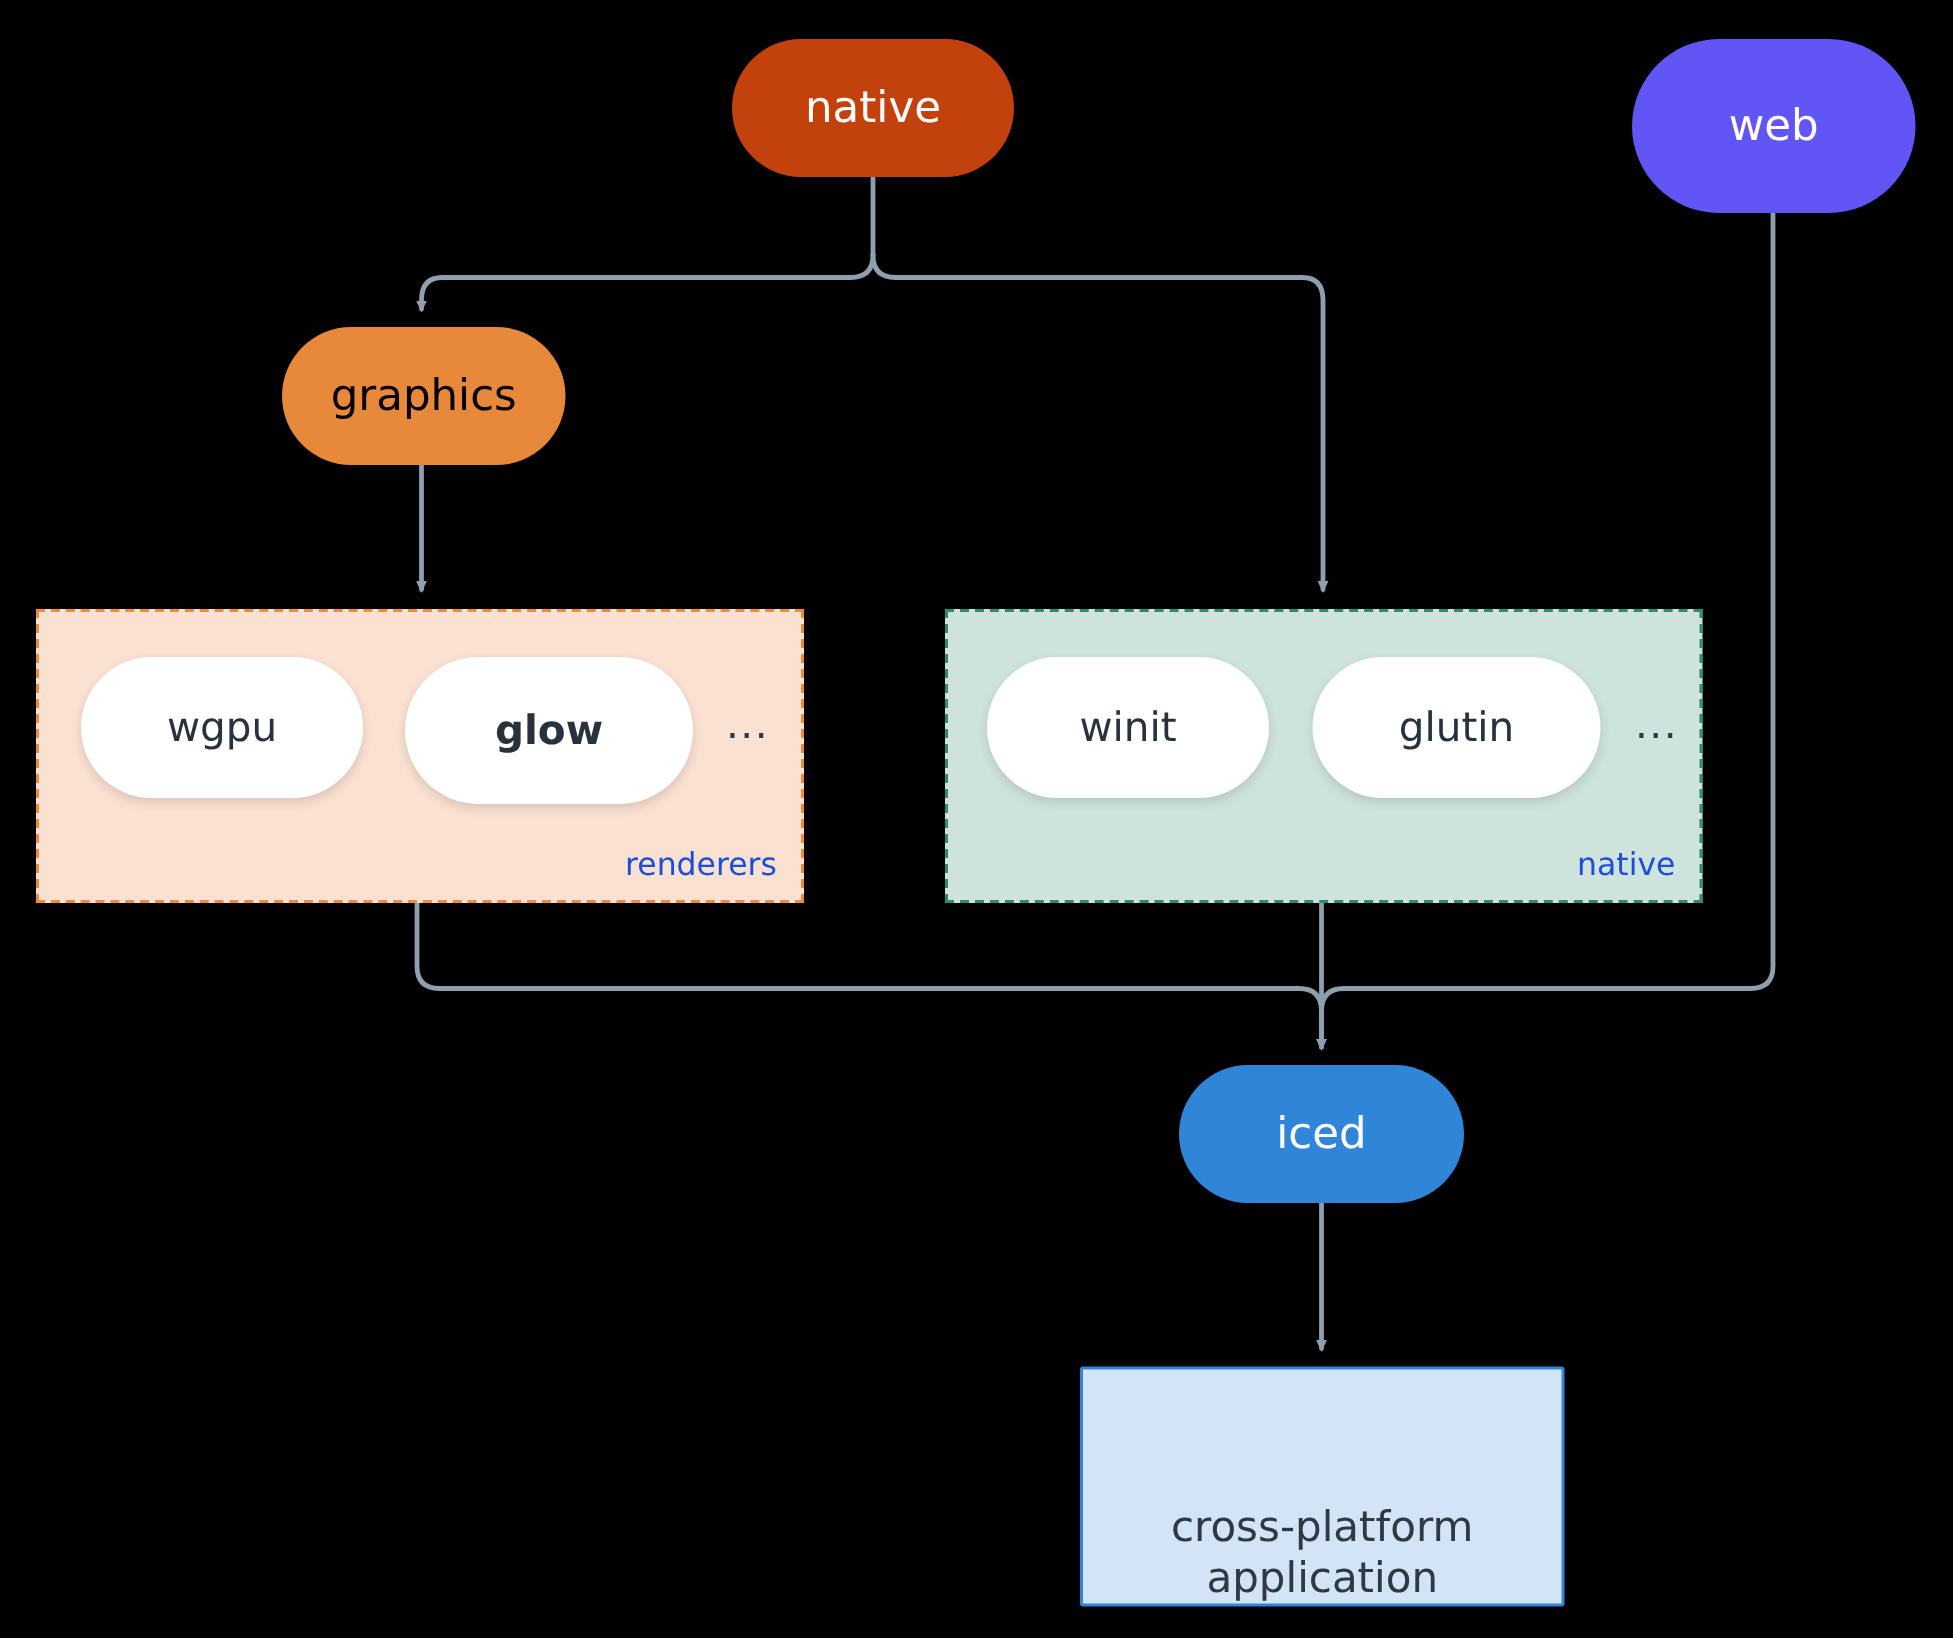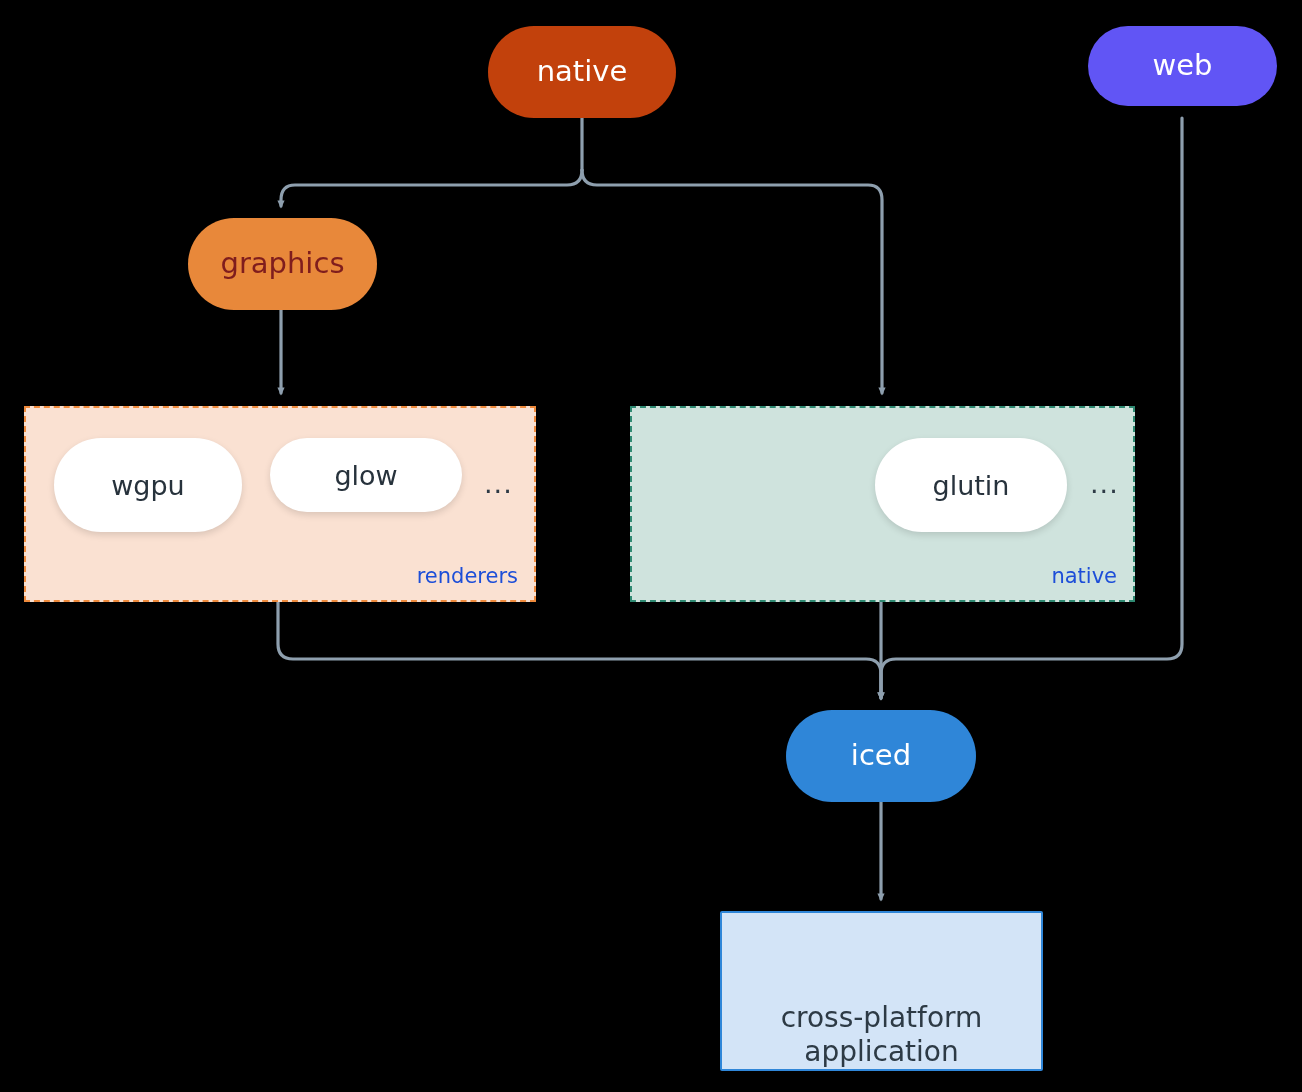--- a/index.html
+++ b/index.html
@@ -41,27 +41,27 @@
   
   .stage-node {
     color: #ffffff;
     font-size: 29px;
   }
   #node-native {
     left: 488px; top: 26px; width: 188px; height: 92px;
     background: #c2410c;
   }
   #node-web {
-    left: 1088px; top: 26px; width: 189px; height: 80px;
+    left: 1088px; top: 26px; width: 189px; height: 116px;
     background: #6155f5;
   }
   #node-graphics {
     left: 188px; top: 218px; width: 189px; height: 92px;
     background: #e8883a;
-    color: #7f1d1d;
+    color: #000000;
     font-size: 29px;
   }
   #node-iced {
     left: 786px; top: 710px; width: 190px; height: 92px;
     background: #2f86d8;
     color: #ffffff;
     font-size: 29px;
   }
   
   .group-box {
@@ -98,21 +98,21 @@
     box-shadow: 0 3px 7px rgba(0,0,0,0.13);
     box-sizing: border-box;
   }
   .ellipsis {
     position: absolute;
     font-size: 27px;
     color: #2d3a45;
     letter-spacing: 1px;
   }
   #pill-wgpu { left: 28px; top: 30px; width: 188px; height: 94px; }
-  #pill-glow { left: 244px; top: 30px; width: 192px; height: 74px; }
+  #pill-glow { left: 244px; top: 30px; width: 192px; height: 98px; font-weight: bold; }
   #ellipsis-renderers { left: 458px; top: 60px; }
   #pill-winit { left: 26px; top: 30px; width: 188px; height: 94px; }
   #pill-glutin { left: 243px; top: 30px; width: 192px; height: 94px; text-align: right; }
   #ellipsis-shells { left: 458px; top: 60px; }
   
   #node-application {
     left: 720px; top: 911px; width: 323px; height: 160px;
     background: #d3e4f7;
     border: 2px solid #2f86d8;
     color: #2d3a45;
@@ -169,20 +169,23 @@
       <span>wgpu</span>
     </div>
     <div class="item-pill" id="pill-glow">
       <span>glow</span>
     </div>
     <span class="ellipsis" id="ellipsis-renderers">...</span>
     <span class="group-title">renderers</span>
   </div>
 
   <div class="group-box" id="group-shells">
+    <div class="item-pill" id="pill-winit">
+      <span>winit</span>
+    </div>
     <div class="item-pill" id="pill-glutin">
       <span>glutin</span>
     </div>
     <span class="ellipsis" id="ellipsis-shells">...</span>
     <span class="group-title">native</span>
   </div>
 
   <div class="node pill" id="node-iced">
     <span class="node-label">iced</span>
   </div>

